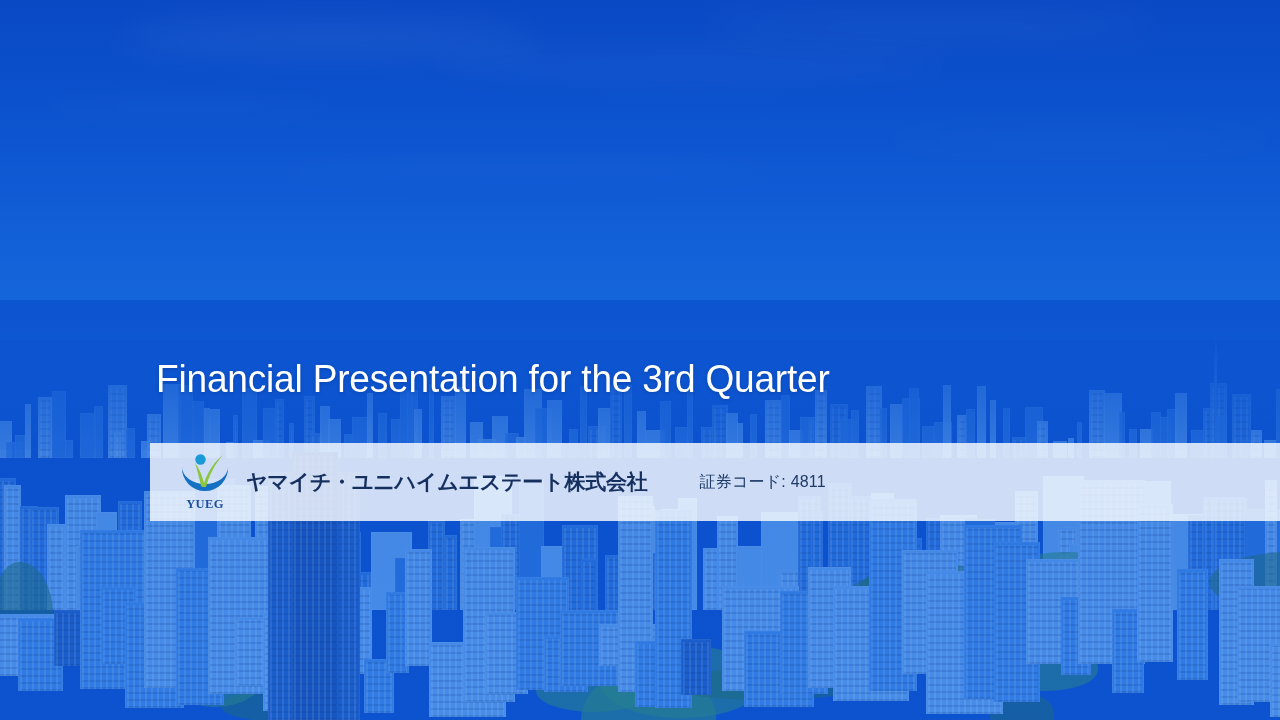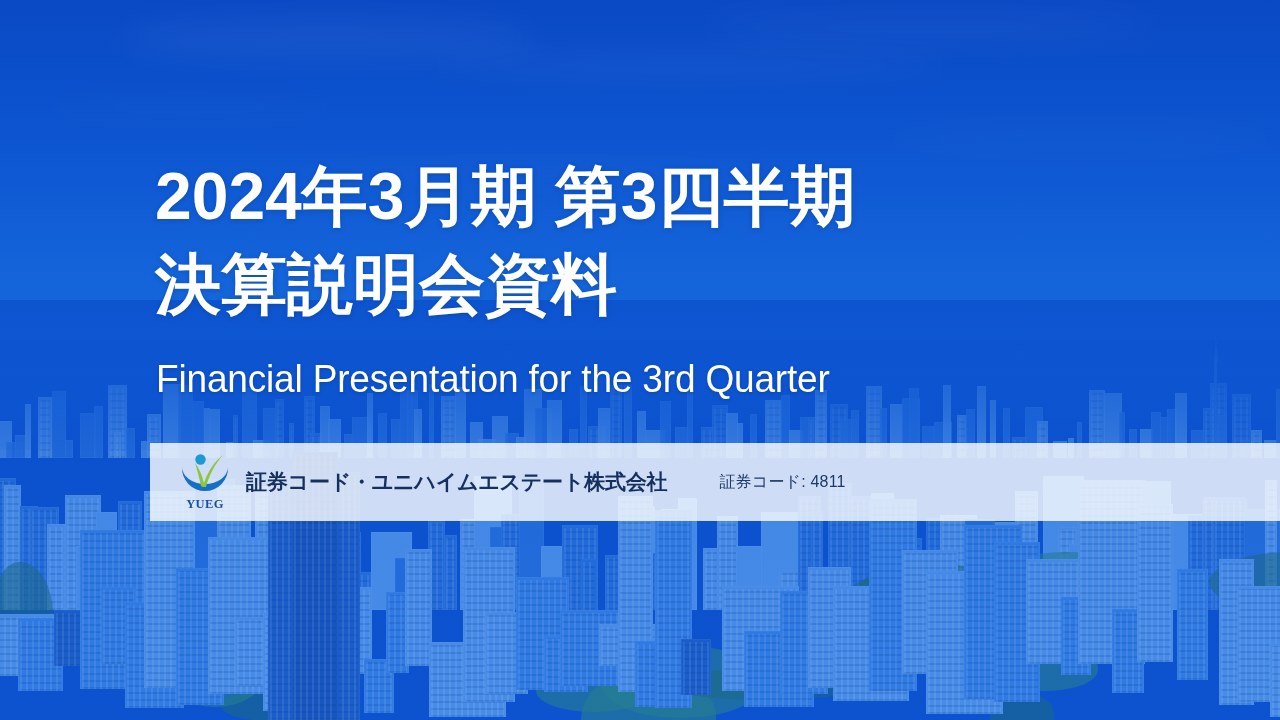--- a/index.html
+++ b/index.html
@@ -472,39 +472,35 @@
         <div class="bld lt win" style="left: 1237px; width: 69px; height: 116px; bottom: 18px;"></div>
         <div class="bld lt win" style="left: 1270px; width: 23px; height: 74px; bottom: 3px;"></div>
         <div class="bld dk win" style="left: 268px; width: 92px; height: 248px;"></div>
         <div class="bld dkr win" style="left: 292px; width: 46px; height: 268px;"></div>
       </div>
 
     <div class="city-haze"></div>
     <div class="city-tint"></div>
   </div>
 
-  <div class="title-wrap">
-    <p class="title-line">2024年3月期 第3四半期</p>
-    <p class="title-line">決算説明会資料</p>
-  </div>
 
   <p class="subtitle">Financial Presentation for the 3rd Quarter</p>
 
   <div class="company-bar">
 
     <div class="logo">
       <svg width="54" height="46" viewBox="0 0 54 46" aria-hidden="true">
 
         <path d="M4 14 A23 23 0 0 0 50 14 A23 20 0 0 1 4 14 Z" fill="#1b9ad6"></path>
         <path d="M4 14 A23 23 0 0 0 27 38 A23 23 0 0 0 50 14 A23 17 0 0 1 27 31 A23 17 0 0 1 4 14 Z" fill="#1570c4"></path>
 
         <path d="M17 10 C21 15 24 22 26 30 C30 18 37 8 45 2 C36 12 31 23 28 34 C25 34 24 34 23 33 C21 24 19 16 17 10 Z" fill="#8cc63f"></path>
 
         <circle cx="22.5" cy="6.5" r="5.2" fill="#1b9ad6"></circle>
       </svg>
       <span class="logo-text">YUEG</span>
     </div>
 
-    <span class="company-name">証券コード・ユニハイムエステート株式会社</span>
+    <span class="company-name">ヤマイチ・ユニハイムエステート株式会社</span>
     <span class="sec-code">証券コード: 4811</span>
   </div>
 
 </div>
 
 </body></html>

